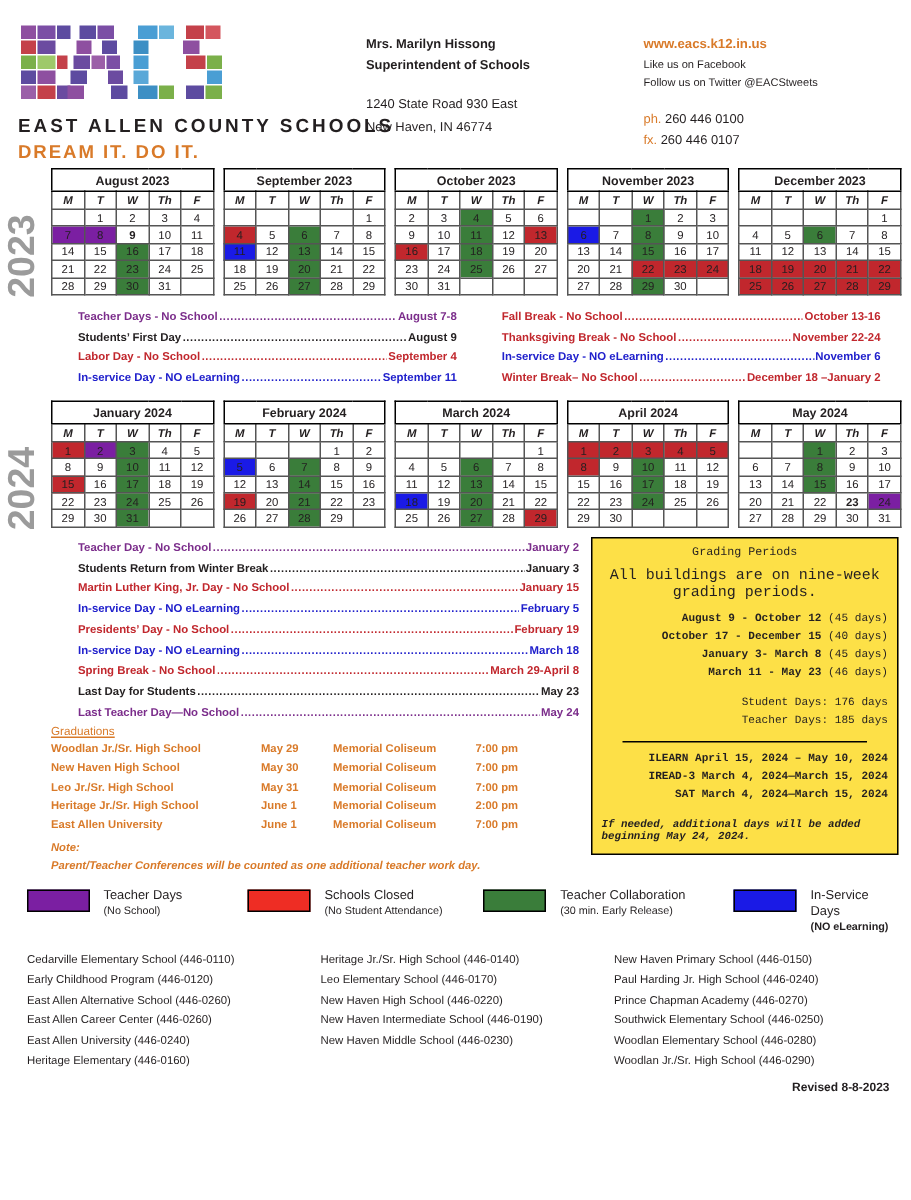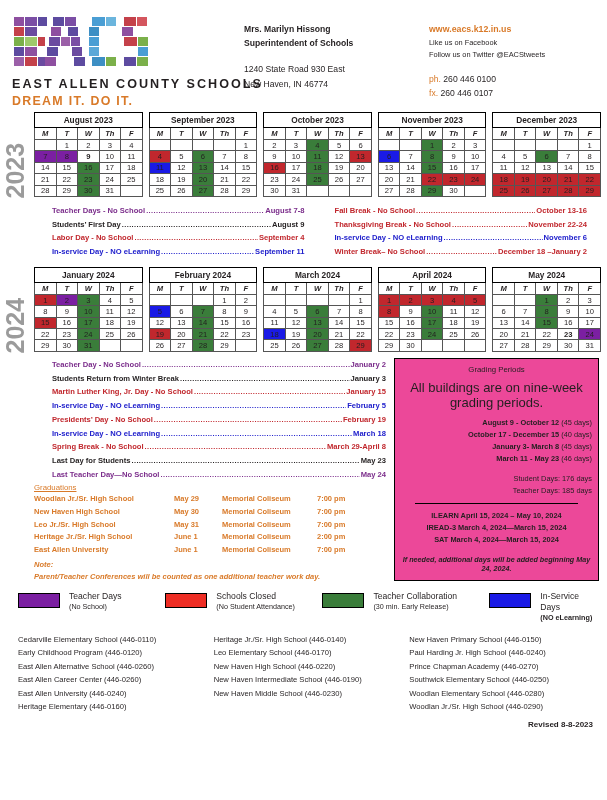--- a/index.html
+++ b/index.html
@@ -103,33 +103,33 @@
   td.g-date { width: 48px; }
   td.g-place { width: 95px; }
   td.g-time { text-align: left; }
   .note-block { margin-top: 3px; }
   .note-block div {
     font-size: 7.5px; font-style: italic; color: #d97a29;
     font-weight: 600; line-height: 1.6;
   }
 
   .grading-box {
-    width: 205px; border: 1px solid #000; background: #ec4899;
-    padding: 6px 6px 7px; margin-left: 8px; align-self: flex-start;
+    width: 205px; border: 1px solid #000; background: #fde047;
+    padding: 6px 6px 7px; margin-left: 8px; align-self: flex-start; font-family: Liberation Mono, monospace;
   }
   .gb-title { font-size: 7.8px; text-align: center; margin-bottom: 6px; }
-  .gb-sub { font-size: 13px; text-align: center; margin-bottom: 7px; }
+  .gb-sub { font-size: 10px; text-align: center; margin-bottom: 7px; }
   .gb-period { font-size: 7.4px; text-align: right; line-height: 1.62; }
   .gb-period b { font-weight: 700; }
   .gb-days { font-size: 7.4px; text-align: right; line-height: 1.62; margin-top: 8px; }
   .gb-hr { border: 0; border-top: 1px solid #000; margin: 6px 14px 6px; }
-  .gb-test { font-size: 7.4px; font-weight: 700; text-align: center; line-height: 1.62; }
+  .gb-test { font-size: 7.4px; font-weight: 700; text-align: right; line-height: 1.62; }
   .gb-foot {
     font-size: 7.2px; font-style: italic; font-weight: 700;
-    text-align: center; margin-top: 9px;
+    margin-top: 9px;
   }
 
   
   .legend { display: flex; padding: 8px 8px 0 18px; }
   .leg-item { display: flex; align-items: flex-start; }
   .leg-sw { width: 42px; height: 15px; border: 1.2px solid #000; margin: 2px 9px 0 0; flex: 0 0 auto; }
   .sw-purple { background: #7b1fa2; }
   .sw-red { background: #ee2d24; }
   .sw-green { background: #3a7d3a; }
   .sw-blue { background: #1a1ae6; }

